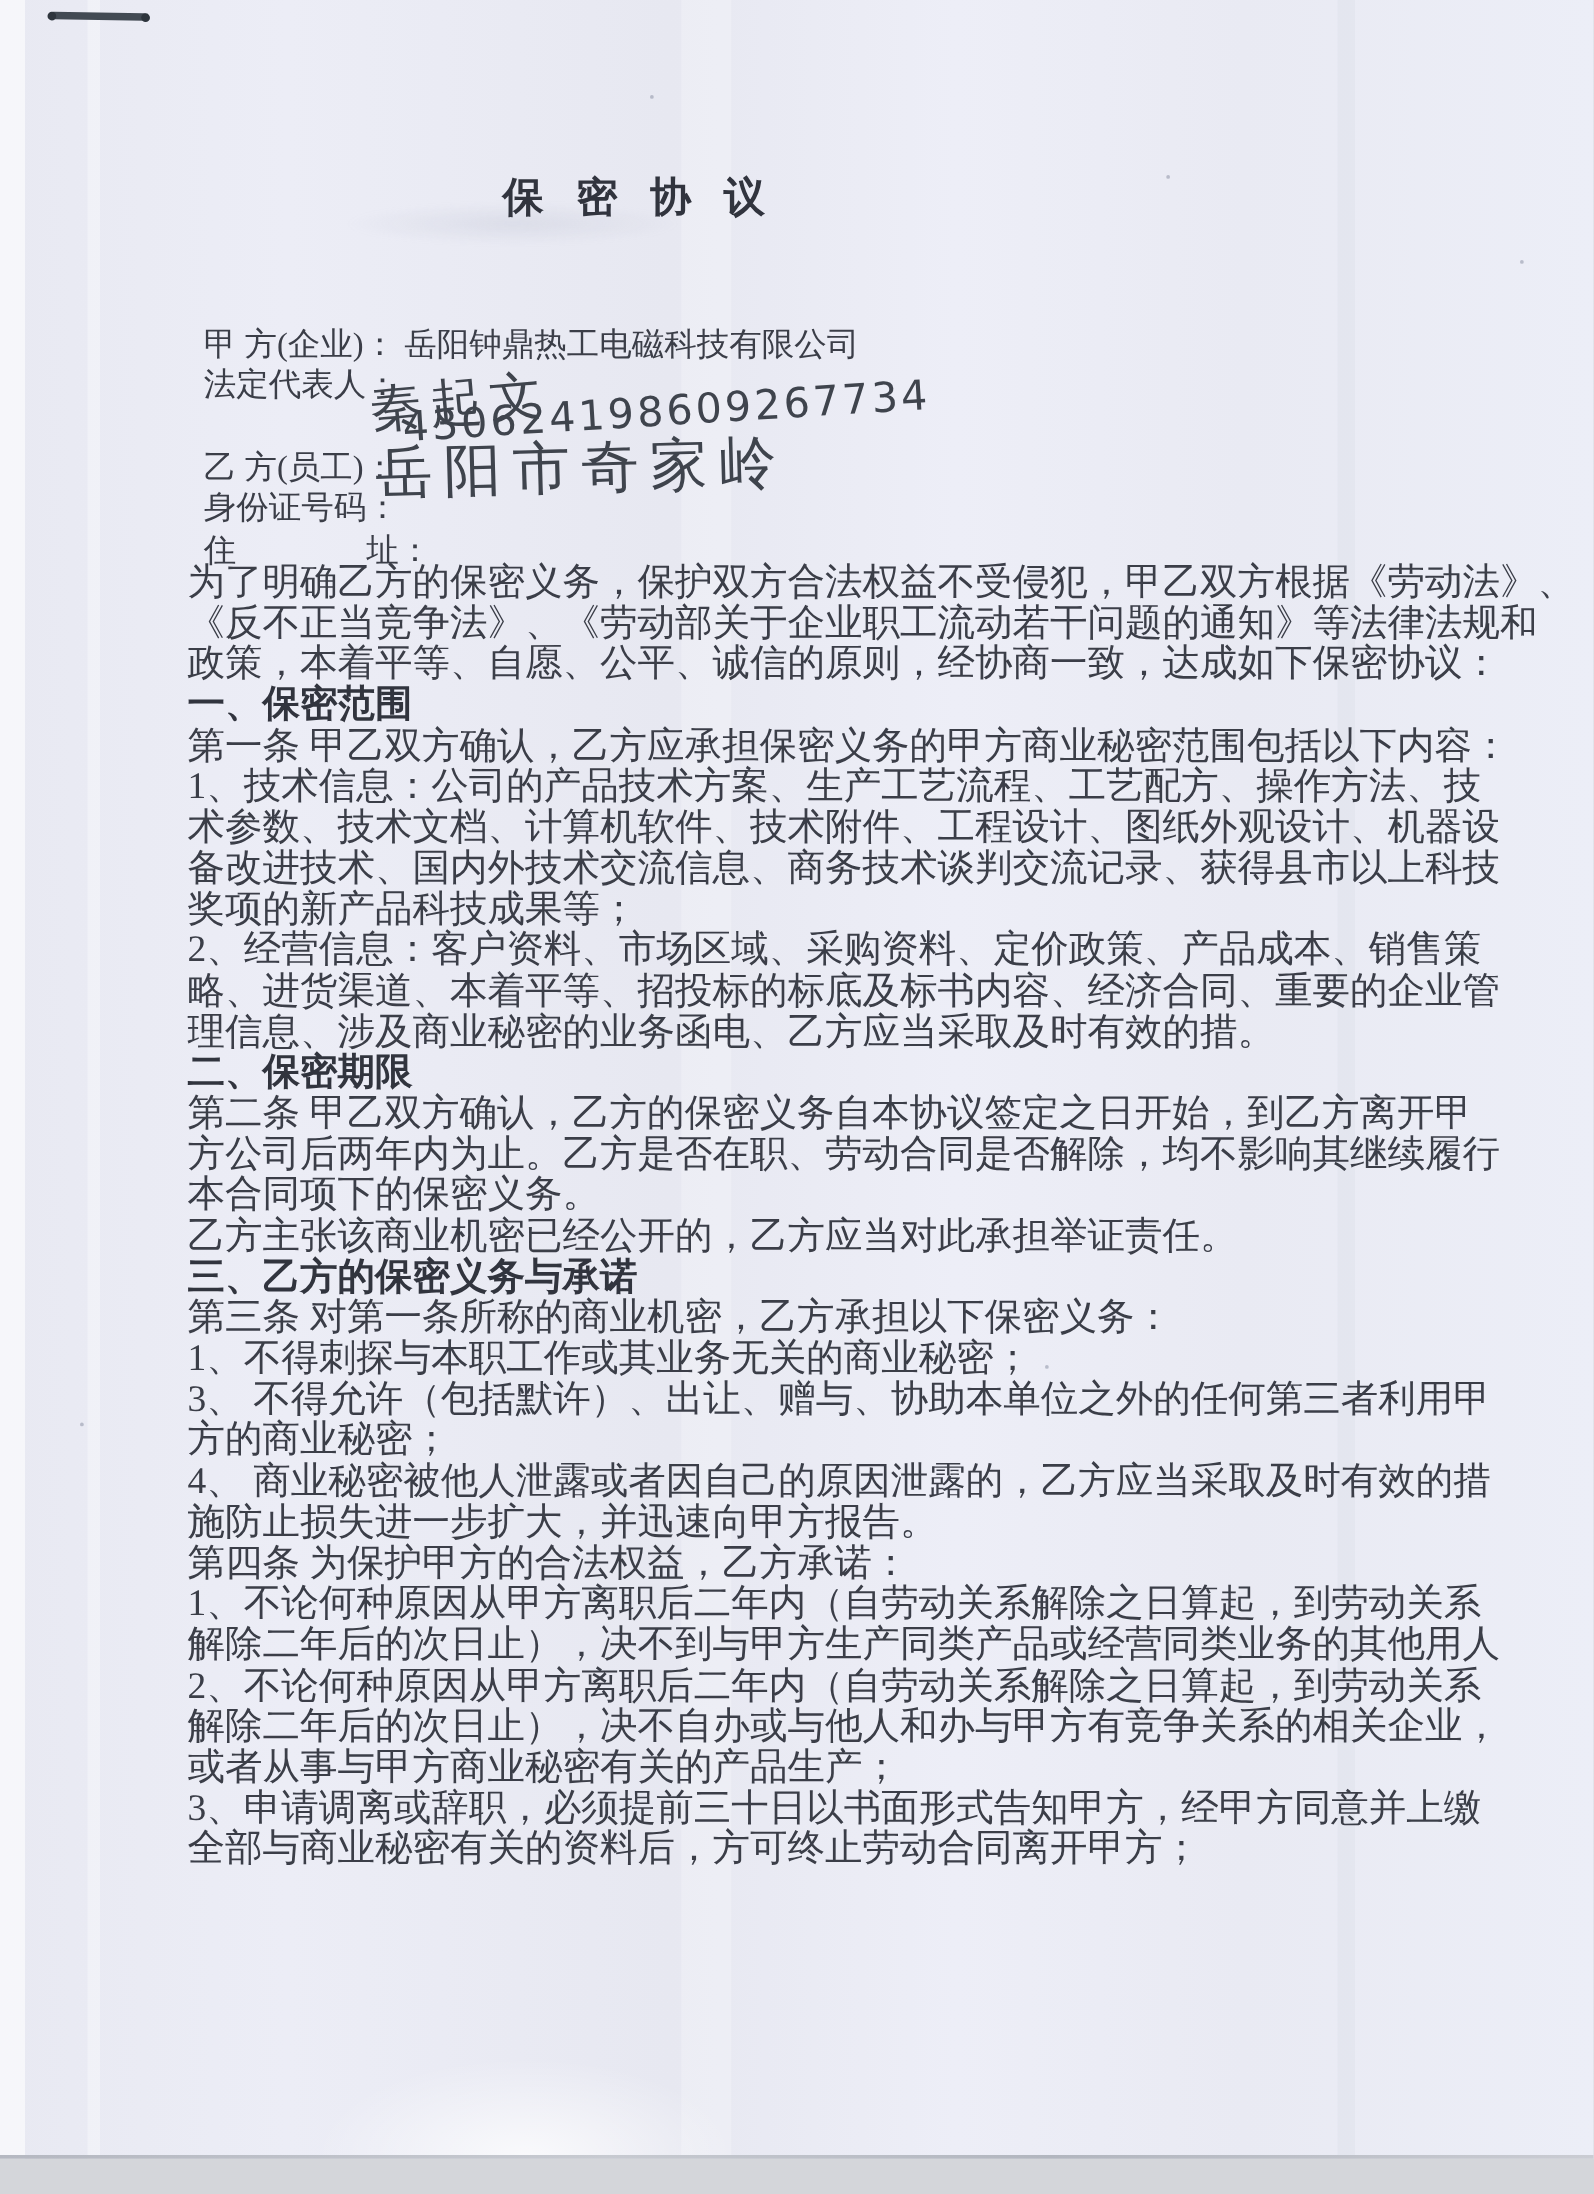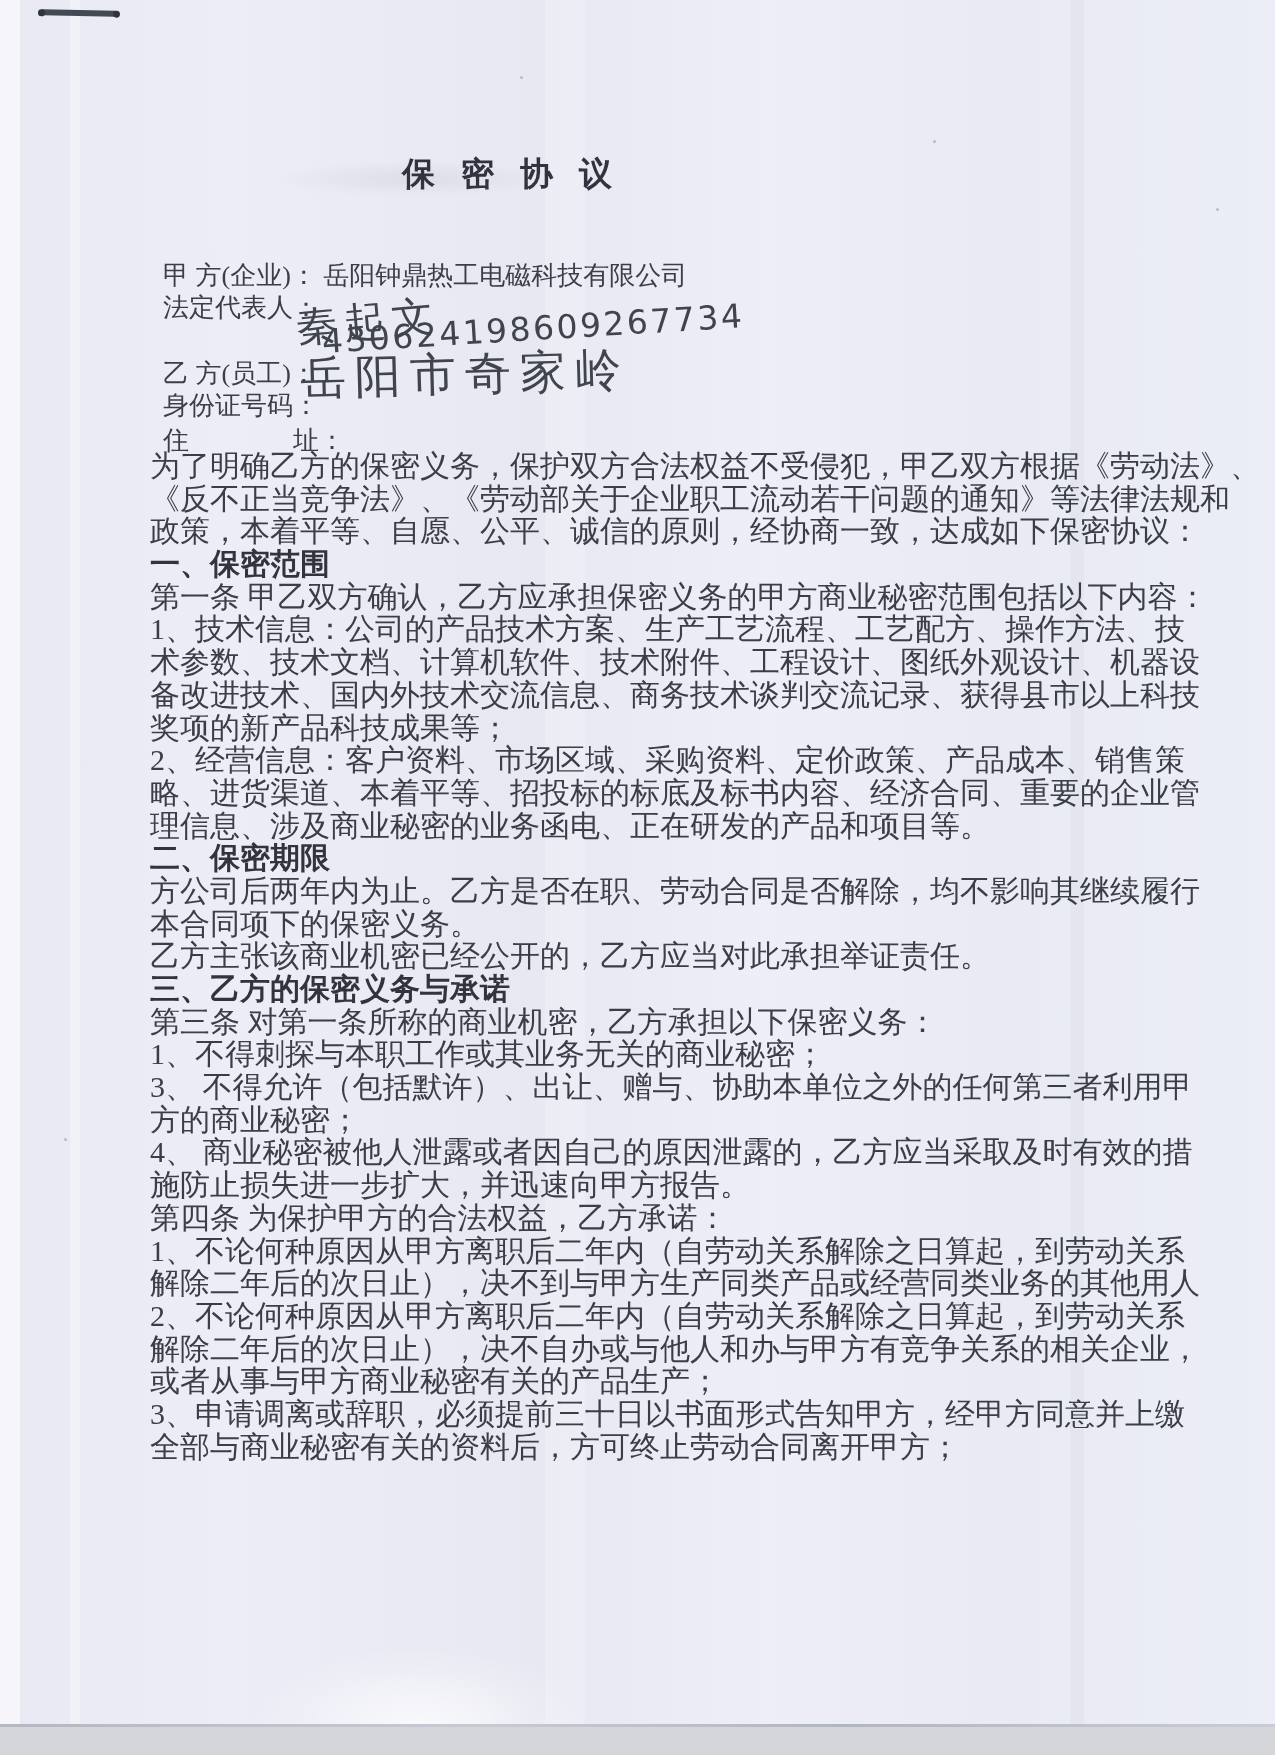--- a/index.html
+++ b/index.html
@@ -28,21 +28,21 @@
   .mark-bar::before,.mark-bar::after{content:"";position:absolute;top:0;width:7px;height:7px;border-radius:50%;background:#2e353d;}
   .mark-bar::before{left:-2px;} .mark-bar::after{right:-2px;}
   .smudge{position:absolute;left:275px;top:162px;width:270px;height:34px;
     background:radial-gradient(ellipse,rgba(158,164,186,.18),transparent 70%);filter:blur(2px);}
   .fold{position:absolute;left:255px;top:1648px;width:330px;height:78px;
     background:radial-gradient(ellipse at 50% 100%,rgba(255,255,255,.75),rgba(255,255,255,0) 72%);}
   .dot{position:absolute;width:3px;height:3px;border-radius:50%;background:#8e93a6;opacity:.55;}
 
   .page-title{
     position:absolute;left:90px;top:136px;width:860px;text-align:center;
-    font-size:33px;font-weight:bold;letter-spacing:26px;color:var(--ink-bold);margin-top:16px;
+    font-size:33px;font-weight:bold;letter-spacing:26px;color:var(--ink-bold);
   }
   .party-row{position:absolute;left:150px;font-size:26px;color:var(--ink);white-space:pre;}
   .party-label{white-space:pre;margin-top:44px;}
   .hand{
     position:absolute;font-family:"DejaVu Sans","Liberation Sans",sans-serif;
     color:var(--pen);white-space:pre;
   }
   .hand-name{left:296px;top:300px;font-size:42px;letter-spacing:6px;transform:rotate(-5deg);transform-origin:left center;}
   .hand-id{left:322px;top:322px;font-size:33px;letter-spacing:2.5px;transform:rotate(-3.5deg);transform-origin:left center;}
   .hand-addr{left:300px;top:348px;font-size:46px;letter-spacing:9px;transform:rotate(-1.5deg);transform-origin:left center;}
@@ -103,22 +103,23 @@
     <div class="line">《反不正当竞争法》、《劳动部关于企业职工流动若干问题的通知》等法律法规和</div>
     <div class="line">政策，本着平等、自愿、公平、诚信的原则，经协商一致，达成如下保密协议：</div>
     <div class="line bold">一、保密范围</div>
     <div class="line">第一条 甲乙双方确认，乙方应承担保密义务的甲方商业秘密范围包括以下内容：</div>
     <div class="line">1、技术信息：公司的产品技术方案、生产工艺流程、工艺配方、操作方法、技</div>
     <div class="line">术参数、技术文档、计算机软件、技术附件、工程设计、图纸外观设计、机器设</div>
     <div class="line">备改进技术、国内外技术交流信息、商务技术谈判交流记录、获得县市以上科技</div>
     <div class="line">奖项的新产品科技成果等；</div>
     <div class="line">2、经营信息：客户资料、市场区域、采购资料、定价政策、产品成本、销售策</div>
     <div class="line">略、进货渠道、本着平等、招投标的标底及标书内容、经济合同、重要的企业管</div>
-    <div class="line">理信息、涉及商业秘密的业务函电、正在研发的产品和项目等。</div>
+    <div class="line">理信息、涉及商业秘密的业务函电、乙方应当采取及时有效的措。</div>
     <div class="line bold">二、保密期限</div>
+    <div class="line">第二条 甲乙双方确认，乙方的保密义务自本协议签定之日开始，到乙方离开甲</div>
     <div class="line">方公司后两年内为止。乙方是否在职、劳动合同是否解除，均不影响其继续履行</div>
     <div class="line">本合同项下的保密义务。</div>
     <div class="line">乙方主张该商业机密已经公开的，乙方应当对此承担举证责任。</div>
     <div class="line bold">三、乙方的保密义务与承诺</div>
     <div class="line">第三条 对第一条所称的商业机密，乙方承担以下保密义务：</div>
     <div class="line">1、不得刺探与本职工作或其业务无关的商业秘密；</div>
     <div class="line">3、 不得允许（包括默许）、出让、赠与、协助本单位之外的任何第三者利用甲</div>
     <div class="line">方的商业秘密；</div>
     <div class="line">4、 商业秘密被他人泄露或者因自己的原因泄露的，乙方应当采取及时有效的措</div>
     <div class="line">施防止损失进一步扩大，并迅速向甲方报告。</div>

